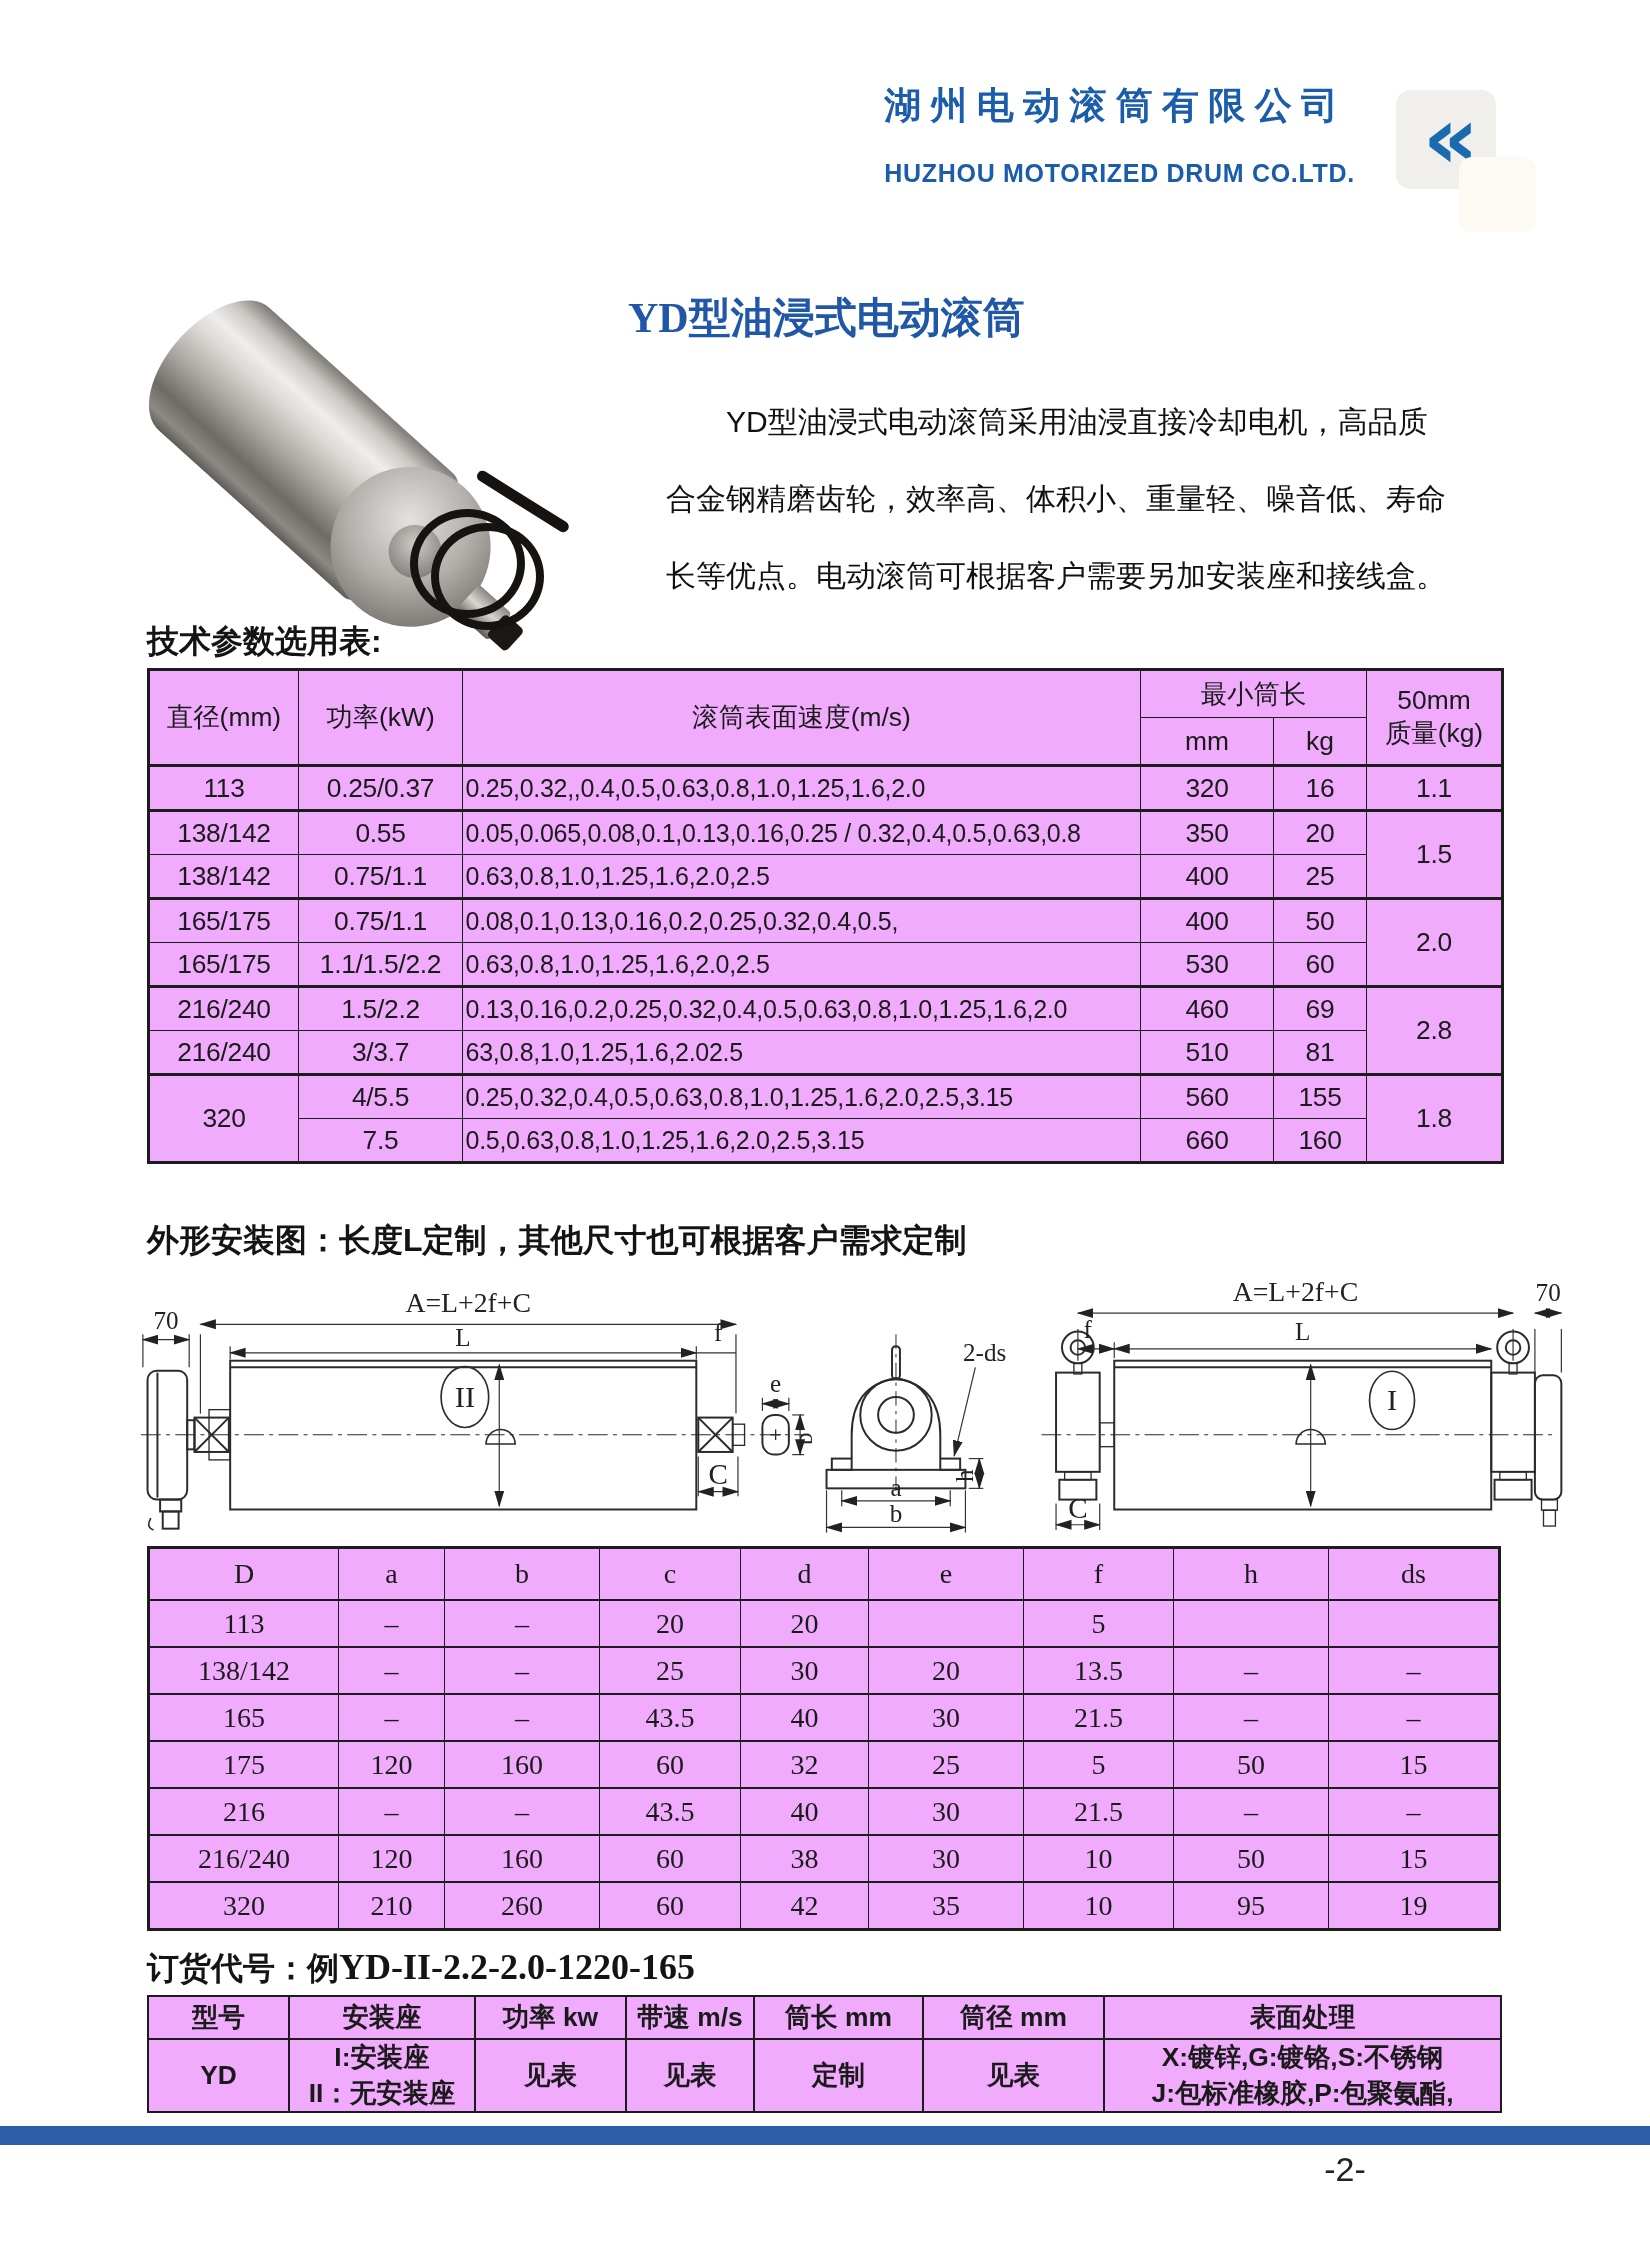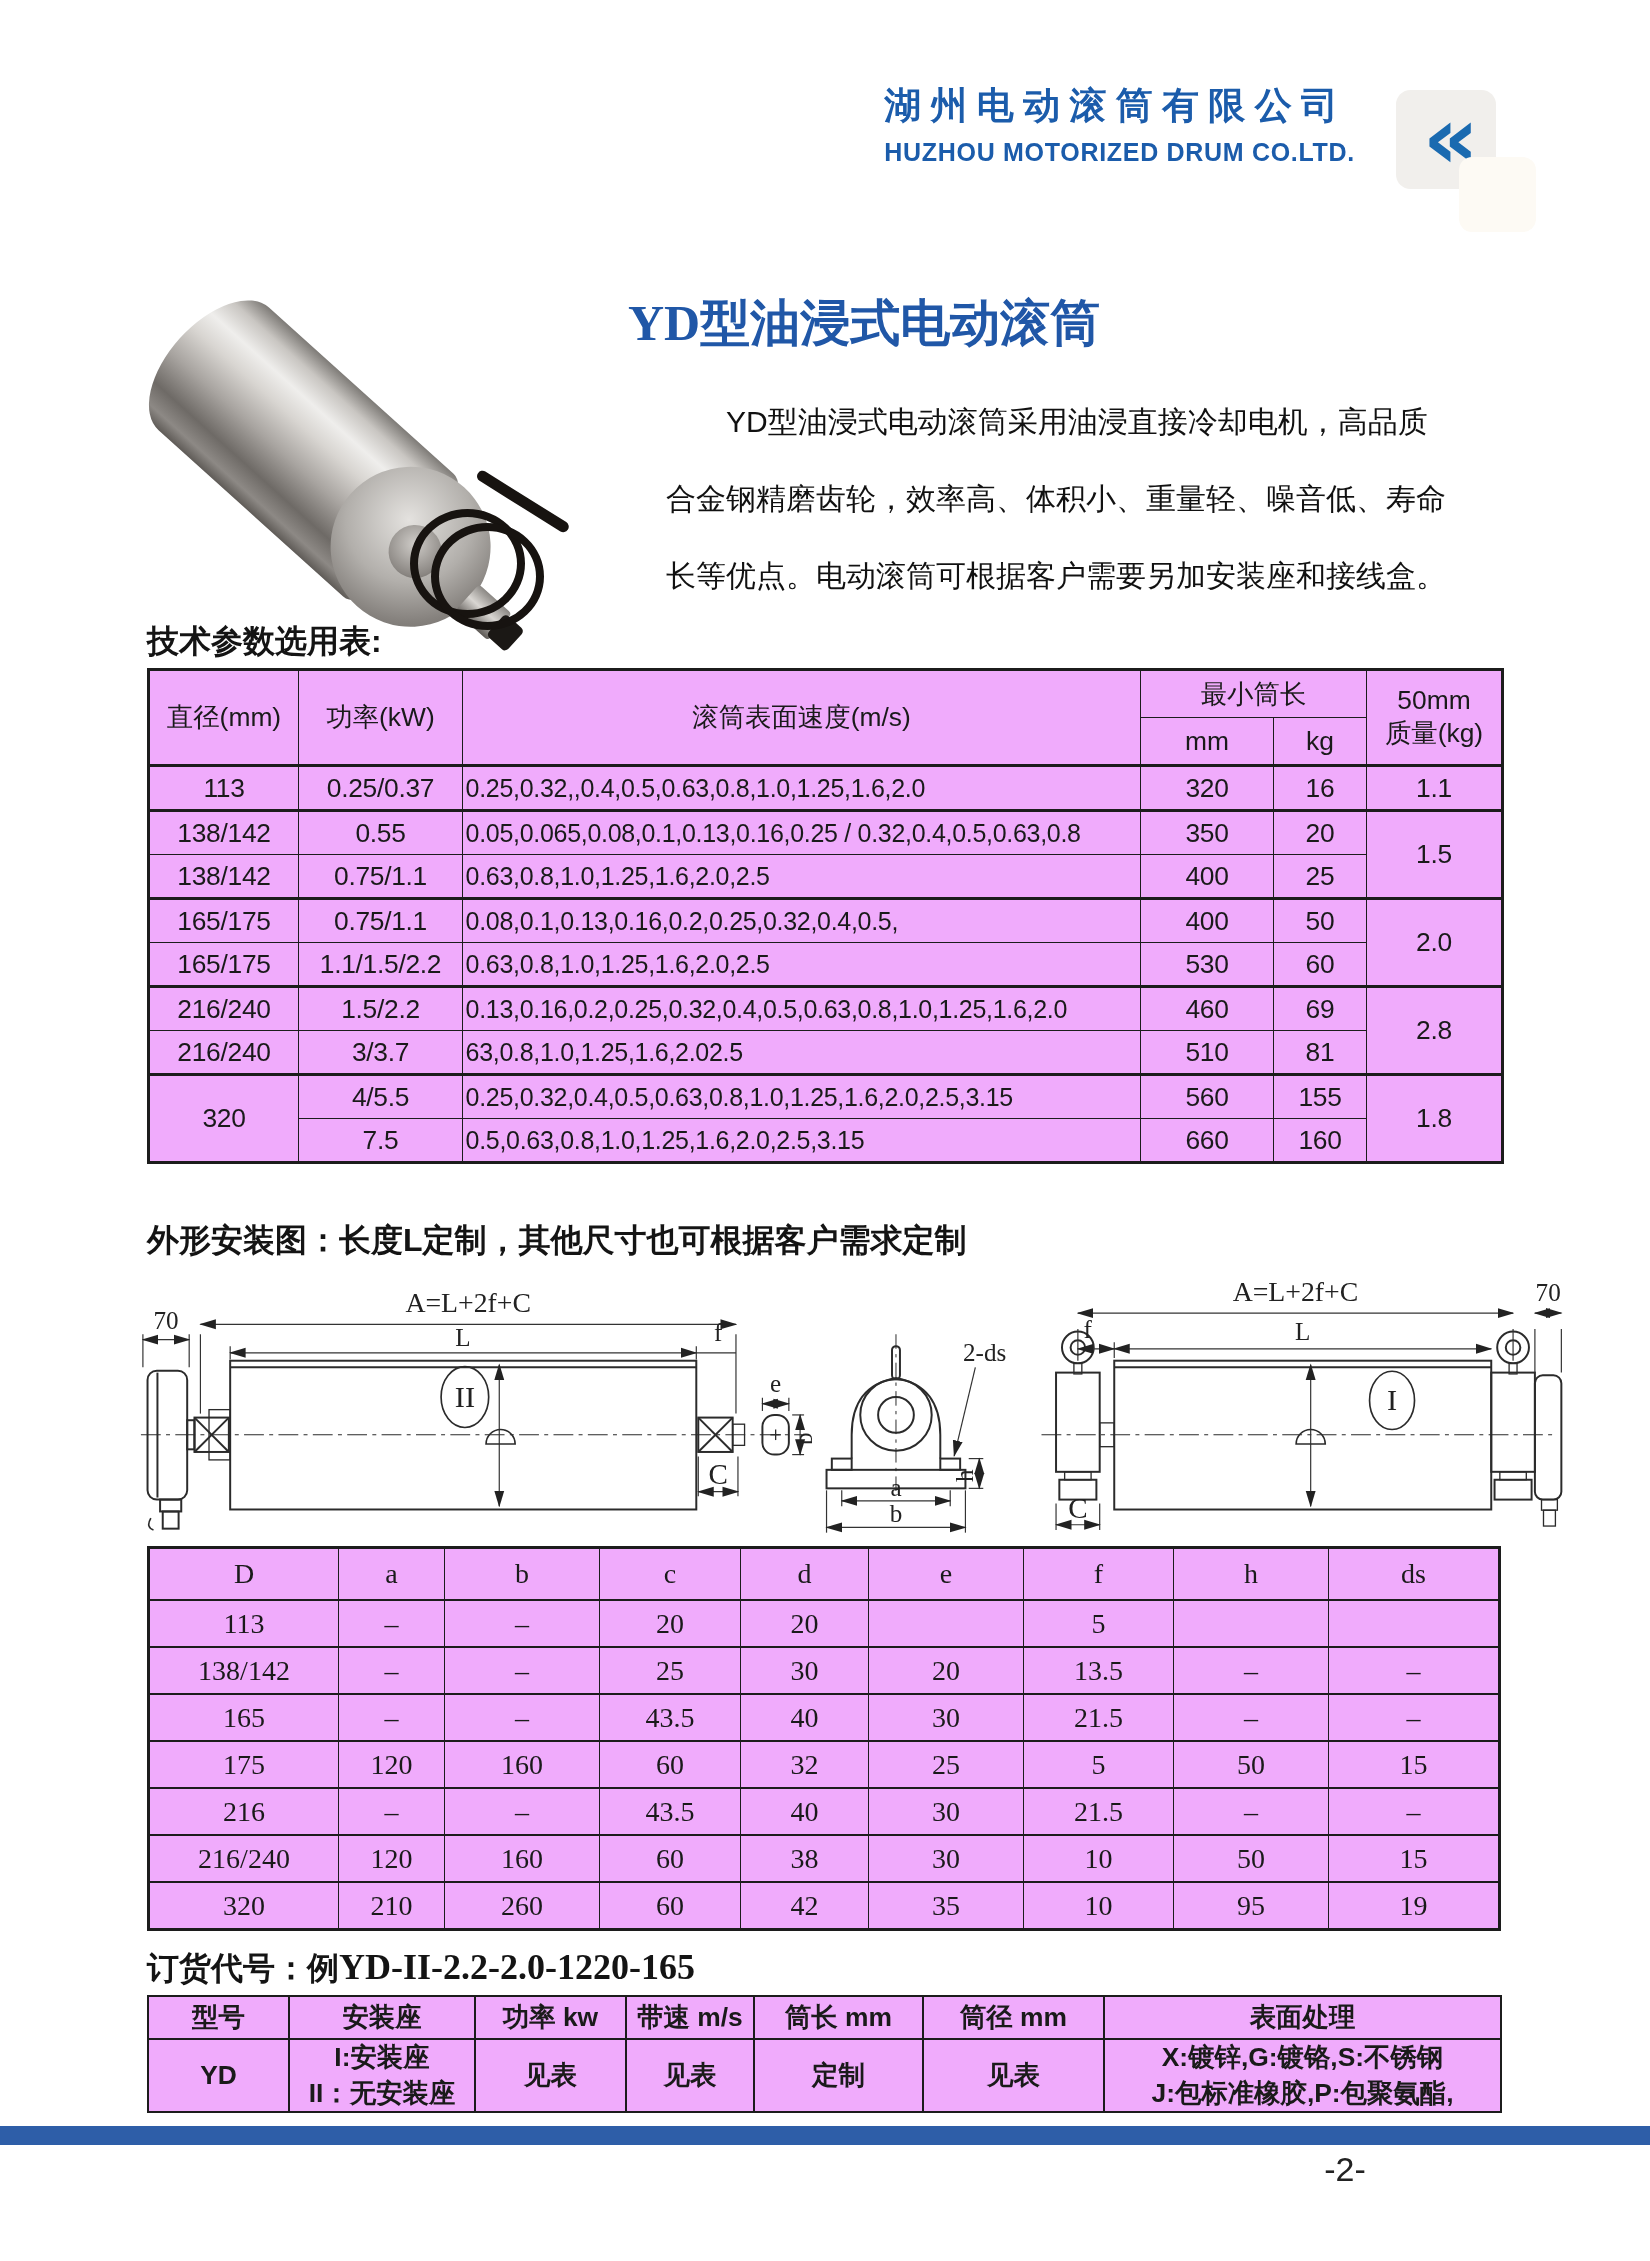--- a/index.html
+++ b/index.html
@@ -5,21 +5,21 @@
   :root{
     --brand:#1b5cab; --bar:#2e5ea8; --ink:#1c1c1c; --line:#1c1c1c;
   }
   html,body{margin:0;padding:0;background:#ffffff;}
   #page{position:relative;width:1650px;height:2261px;background:#fff;overflow:hidden;
         font-family:"Liberation Sans",sans-serif;color:#1a1a1a;}
 
   
   .company{position:absolute;top:81px;right:295px;color:var(--brand);}
   .company .cn{font-size:37px;font-weight:bold;letter-spacing:9.3px;white-space:nowrap;}
-  .company .en{font-size:25px;font-weight:bold;letter-spacing:0.7px;margin-top:7px;white-space:nowrap;}
+  .company .en{font-size:25px;font-weight:bold;letter-spacing:0.7px;margin-top:28px;white-space:nowrap;}
   .logo{position:absolute;left:1396px;top:78px;width:172px;height:172px;}
   .logo .sq1{position:absolute;left:0;top:12px;width:100px;height:99px;background:#f1efec;border-radius:14.5px;}
   .logo .sq2{position:absolute;left:63px;top:79px;width:77px;height:75px;background:#fdfaf4;border-radius:13.2px;}
   .logo .chev{position:absolute;left:5.3px;top:10.6px;width:99px;height:99px;display:flex;align-items:center;justify-content:center;
               font-size:87px;font-weight:bold;color:#1a6ab0;font-family:"DejaVu Sans",sans-serif;z-index:1;}
   .logo .sq2{z-index:2;}
 
   
   .photo{position:absolute;left:159px;top:251px;width:529px;height:393px;}
   .drum-rot{position:absolute;left:76px;top:26.4px;width:674px;height:172px;transform:rotate(42deg);transform-origin:0 0;}
@@ -32,21 +32,21 @@
     background:radial-gradient(circle at 40% 40%,#cfccc8,#8a8682 70%,#5a5652);}
   .drum-shaft{position:absolute;left:387px;top:65px;width:44px;height:36px;border-radius:4px;
     background:linear-gradient(to bottom,#8a8783,#d9d6d2 45%,#5c5854);}
   .drum-gland{position:absolute;left:426px;top:69px;width:26.4px;height:29px;border-radius:4.6px;background:#1b1815;}
   .cable-coil{position:absolute;border:8.6px solid #171310;border-radius:50%;}
   .c1{left:251px;top:258px;width:99px;height:93px;}
   .c2{left:272px;top:272px;width:97px;height:91px;}
   .cable-tail{position:absolute;left:311px;top:245px;width:106px;height:10.6px;background:#171310;border-radius:5.3px;transform:rotate(32deg);}
 
   
-  .prod-title{position:absolute;left:628px;top:290px;font-size:50px;font-weight:bold;color:#2057a7;white-space:nowrap;}
+  .prod-title{position:absolute;left:628px;top:290px;font-size:42px;font-weight:bold;color:#2057a7;white-space:nowrap;}
   .prod-title .lat{font-family:"Liberation Serif",serif;}
   .intro{position:absolute;left:666px;top:395px;width:886px;font-size:30px;color:#111;}
   .intro .para-line{height:77px;line-height:53px;white-space:nowrap;}
   .intro .para-line.indent{text-indent:2em;}
 
   
   .sec-h{position:absolute;left:147px;font-size:32px;font-weight:bold;color:#141414;white-space:nowrap;}
   .sec-h .code{font-family:"Liberation Serif",serif;font-size:36px;}
 
   

